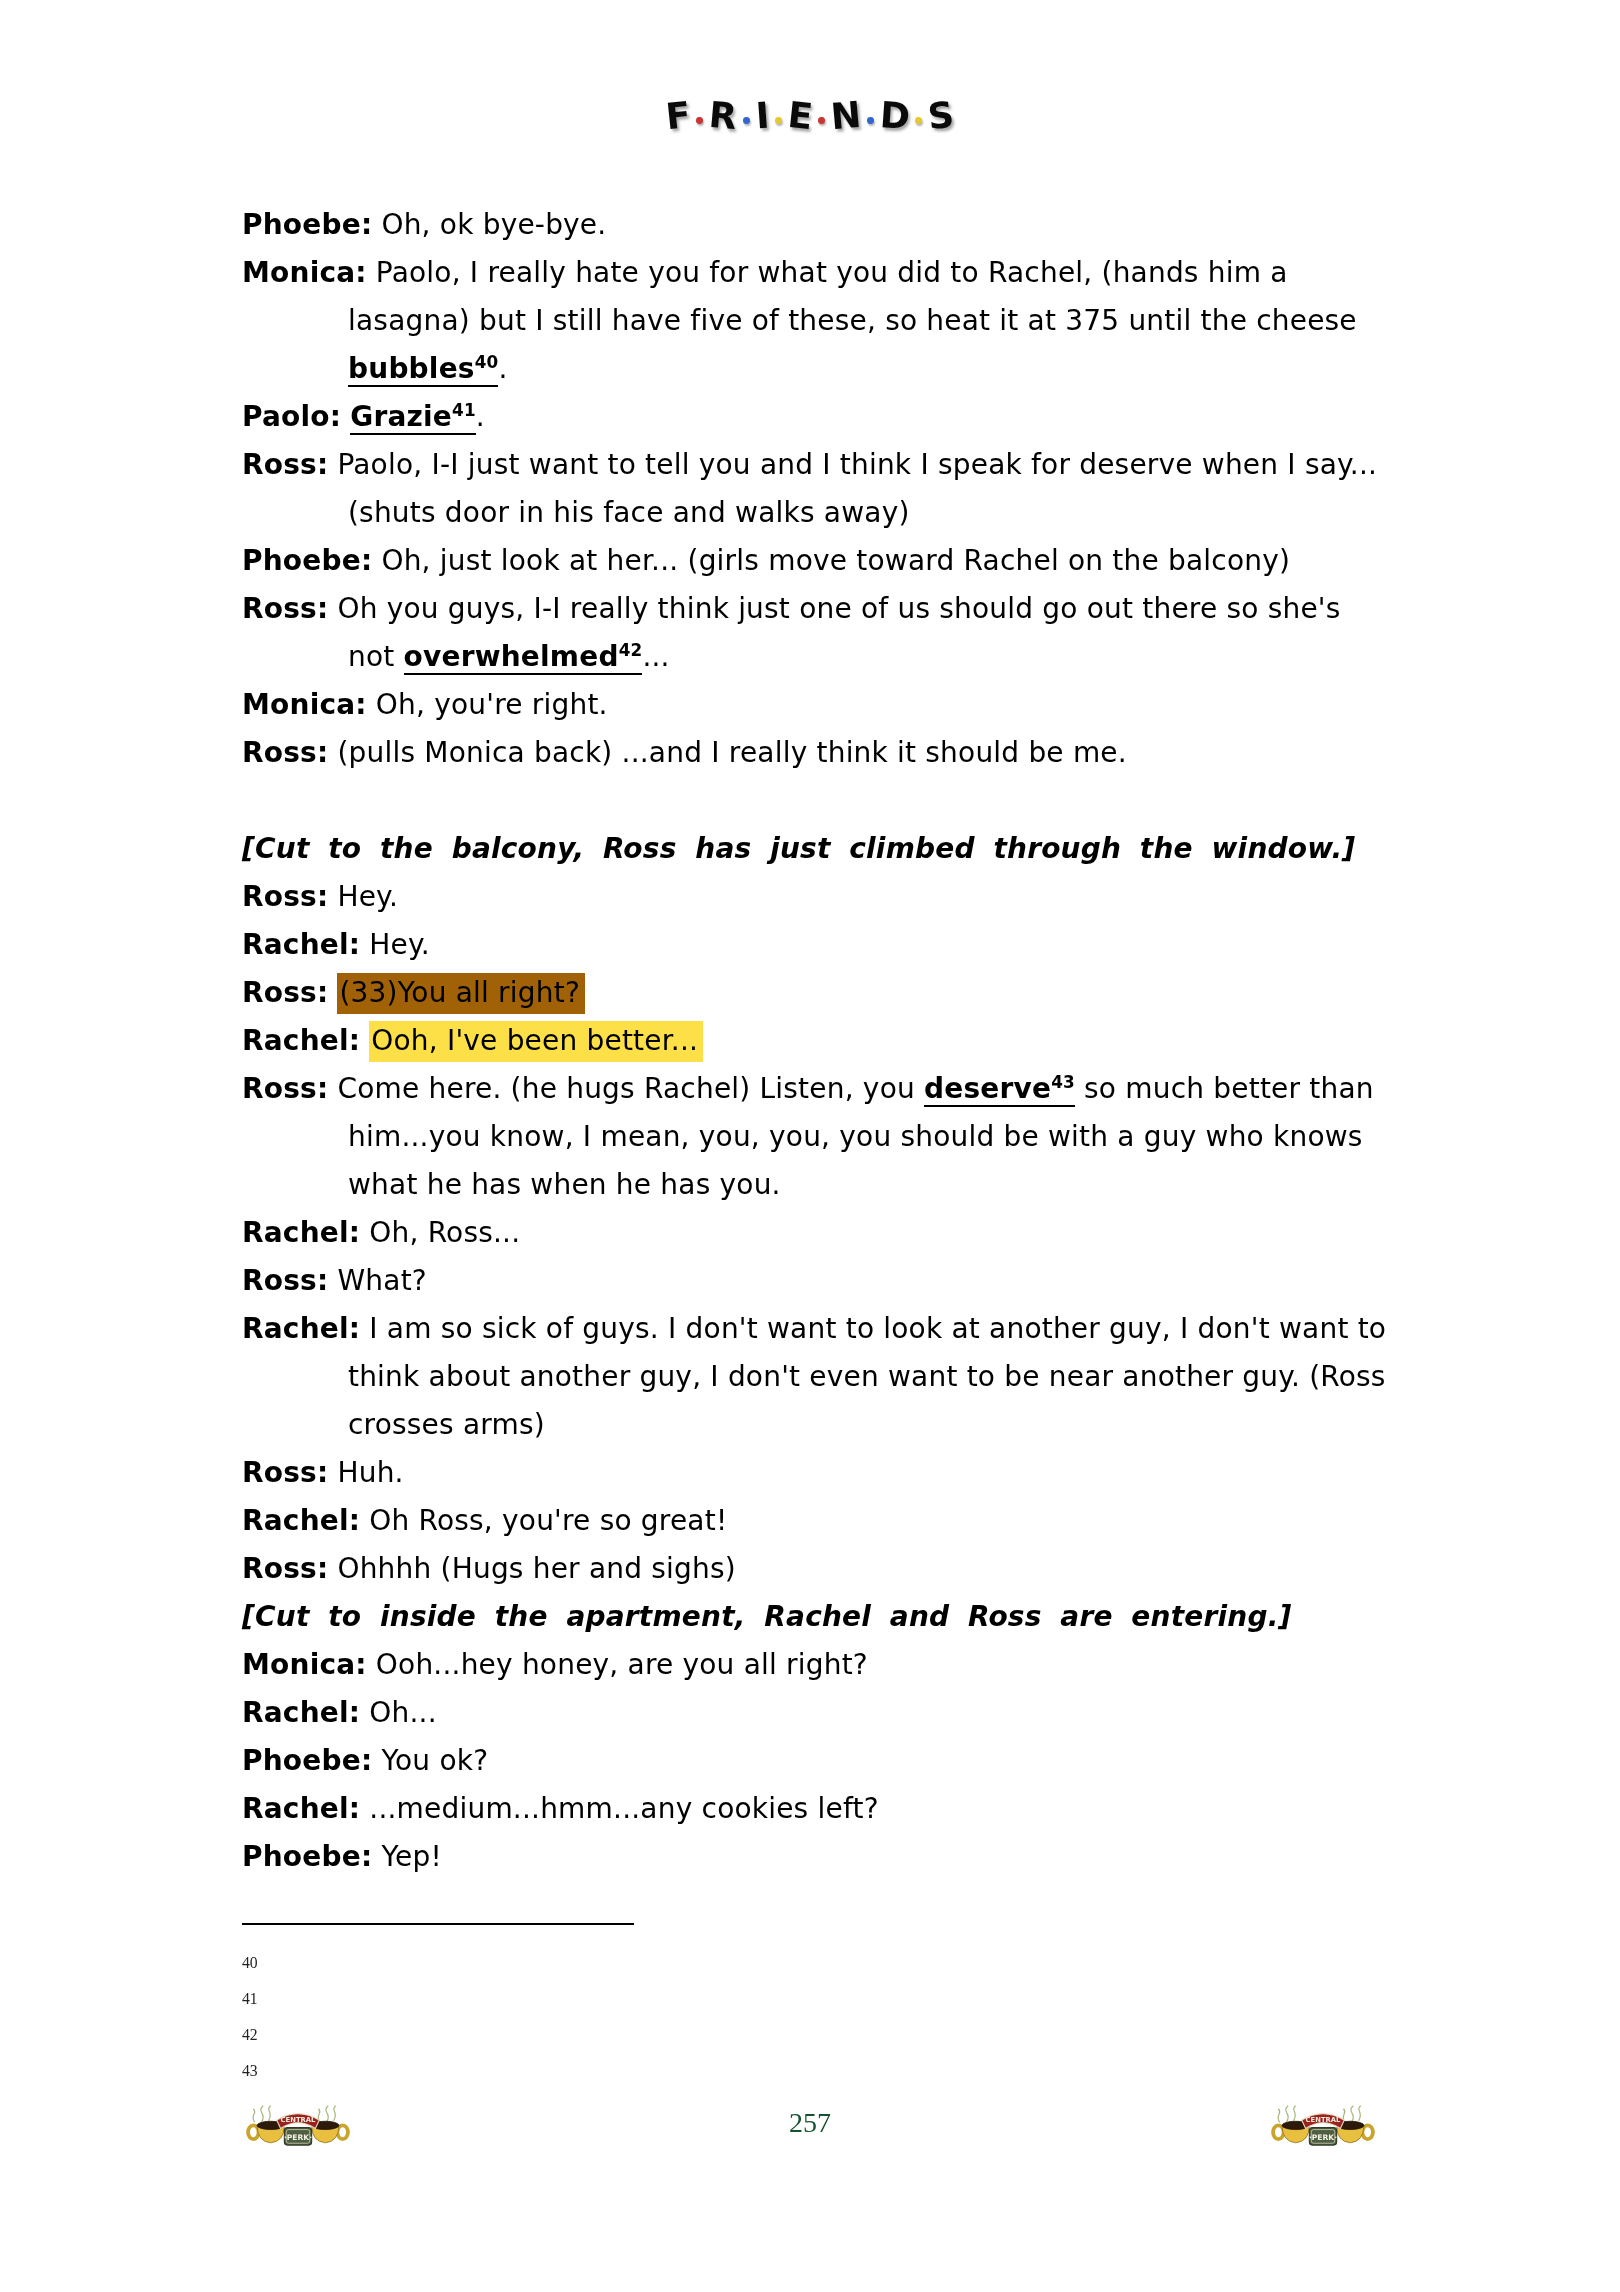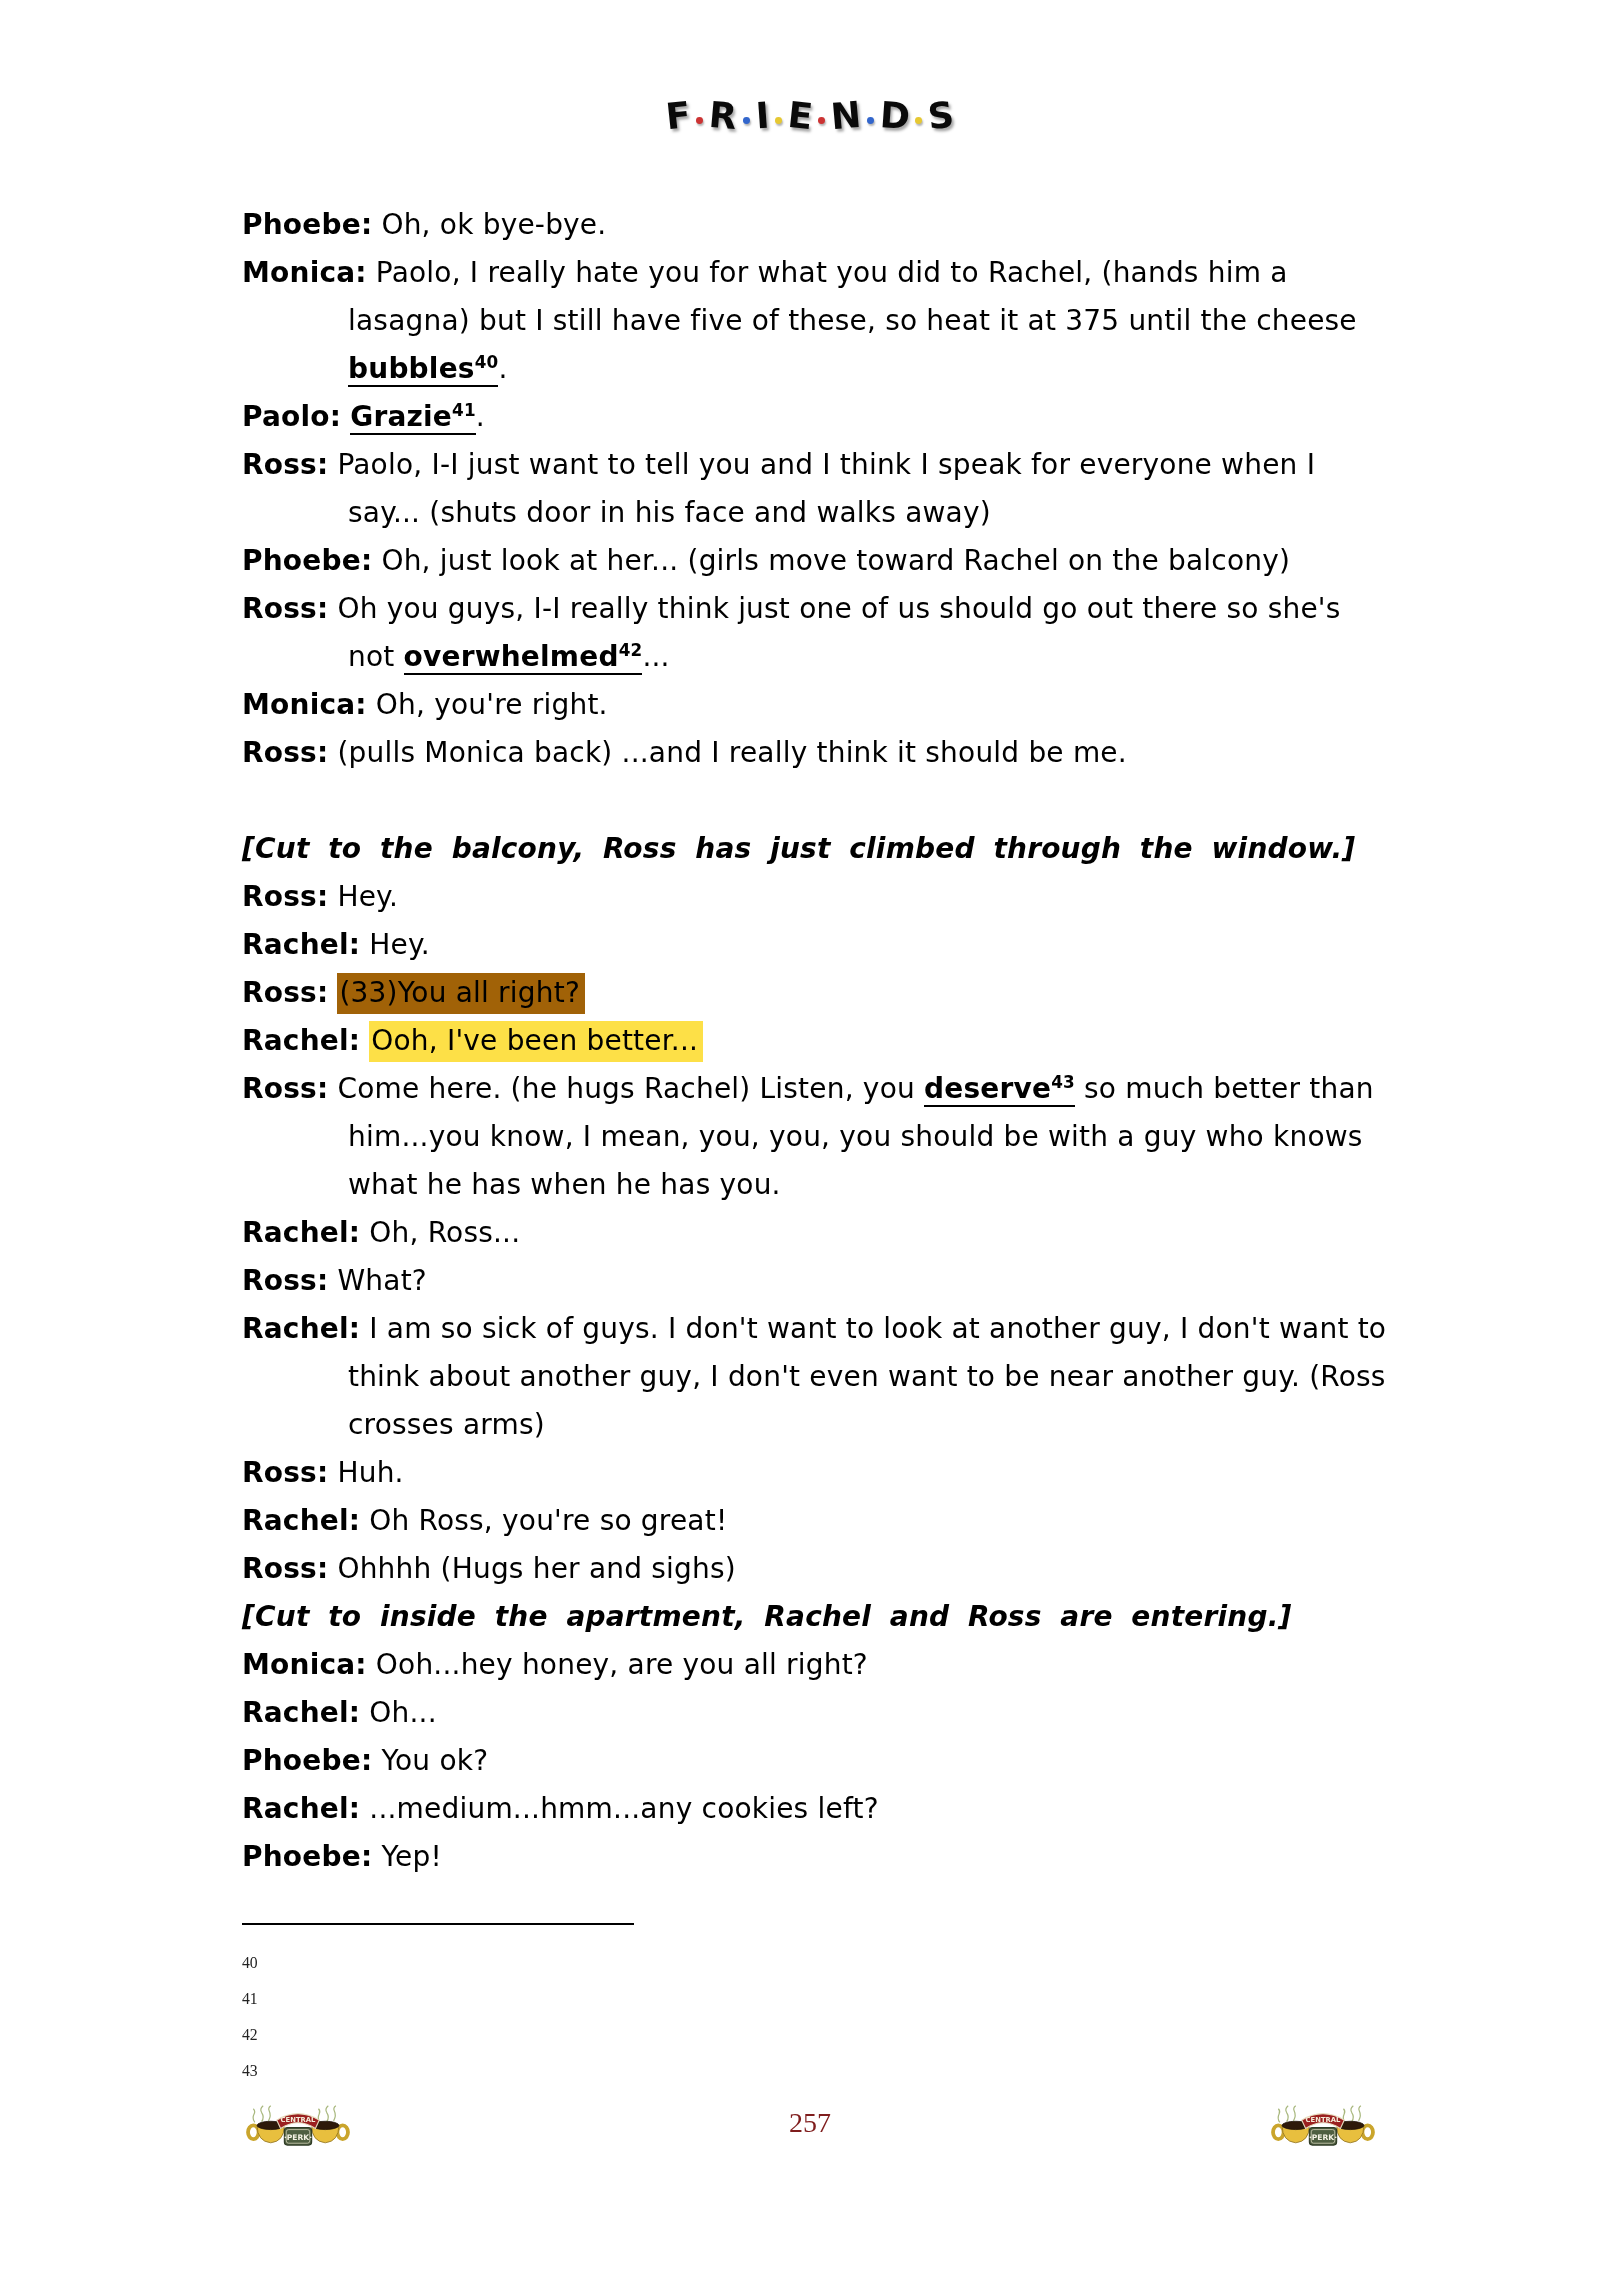--- a/index.html
+++ b/index.html
@@ -86,39 +86,39 @@
     color:#222;
   }
 
   
   .page-number {
     position:absolute;
     top:2107px; left:0; width:100%;
     text-align:center;
     font-family:"Liberation Serif", serif;
     font-size:28px;
-    color:#7f1d1d;
+    color:#14532d;
   }
   .cp-logo { position:absolute; top:2103px; width:106px; height:63px; }
   .cp-left  { left:245px; }
   .cp-right { left:1270px; }
   .cp-logo svg { width:100%; height:100%; }
 </style>
 </head>
 <body>
 
 <div class="page">
 
   <div class="friends-logo" id="friendsLogo"><span class="letter" style="transform: rotate(-6deg);">F</span><span class="dot" style="background: rgb(204, 51, 51);"></span><span class="letter" style="transform: rotate(5deg);">R</span><span class="dot" style="background: rgb(51, 102, 204);"></span><span class="letter" style="transform: rotate(-4deg);">I</span><span class="dot" style="background: rgb(230, 200, 50);"></span><span class="letter" style="transform: rotate(6deg);">E</span><span class="dot" style="background: rgb(204, 51, 51);"></span><span class="letter" style="transform: rotate(-5deg);">N</span><span class="dot" style="background: rgb(51, 102, 204);"></span><span class="letter" style="transform: rotate(4deg);">D</span><span class="dot" style="background: rgb(230, 200, 50);"></span><span class="letter" style="transform: rotate(-6deg);">S</span></div>
 
   <div class="script" id="scriptBody">
       <div class="line"><span class="speaker">Phoebe:</span> <span>Oh, ok bye-bye.</span></div>
       <div class="line"><span class="speaker">Monica:</span> <span>Paolo, I really hate you for what you did to Rachel, (hands him a lasagna) but I still have five of these, so heat it at 375 until the cheese </span><span class="ugroup"><span class="b">bubbles</span><span class="b sup">40</span></span><span>.</span></div>
       <div class="line"><span class="speaker">Paolo:</span> <span class="ugroup"><span class="b">Grazie</span><span class="b sup">41</span></span><span>.</span></div>
-      <div class="line"><span class="speaker">Ross:</span> <span>Paolo, I-I just want to tell you and I think I speak for everyone when I say... (shuts door in his face and walks away)</span></div>
+      <div class="line"><span class="speaker">Ross:</span> <span>Paolo, I-I just want to tell you and I think I speak for deserve when I say... (shuts door in his face and walks away)</span></div>
       <div class="line"><span class="speaker">Phoebe:</span> <span>Oh, just look at her... (girls move toward Rachel on the balcony)</span></div>
       <div class="line"><span class="speaker">Ross:</span> <span>Oh you guys, I-I really think just one of us should go out there so she's not </span><span class="ugroup"><span class="b">overwhelmed</span><span class="b sup">42</span></span><span>...</span></div>
       <div class="line"><span class="speaker">Monica:</span> <span>Oh, you're right.</span></div>
       <div class="line"><span class="speaker">Ross:</span> <span>(pulls Monica back) ...and I really think it should be me.</span></div>
       <div class="line blank"></div>
       <div class="line direction">[Cut to the balcony, Ross has just climbed through the window.]</div>
       <div class="line"><span class="speaker">Ross:</span> <span>Hey.</span></div>
       <div class="line"><span class="speaker">Rachel:</span> <span>Hey.</span></div>
       <div class="line"><span class="speaker">Ross:</span> <span class="hl" style="background: #a16207;">(33)You all right?</span></div>
       <div class="line"><span class="speaker">Rachel:</span> <span class="hl" style="background: #fde047;">Ooh, I've been better...</span></div>

